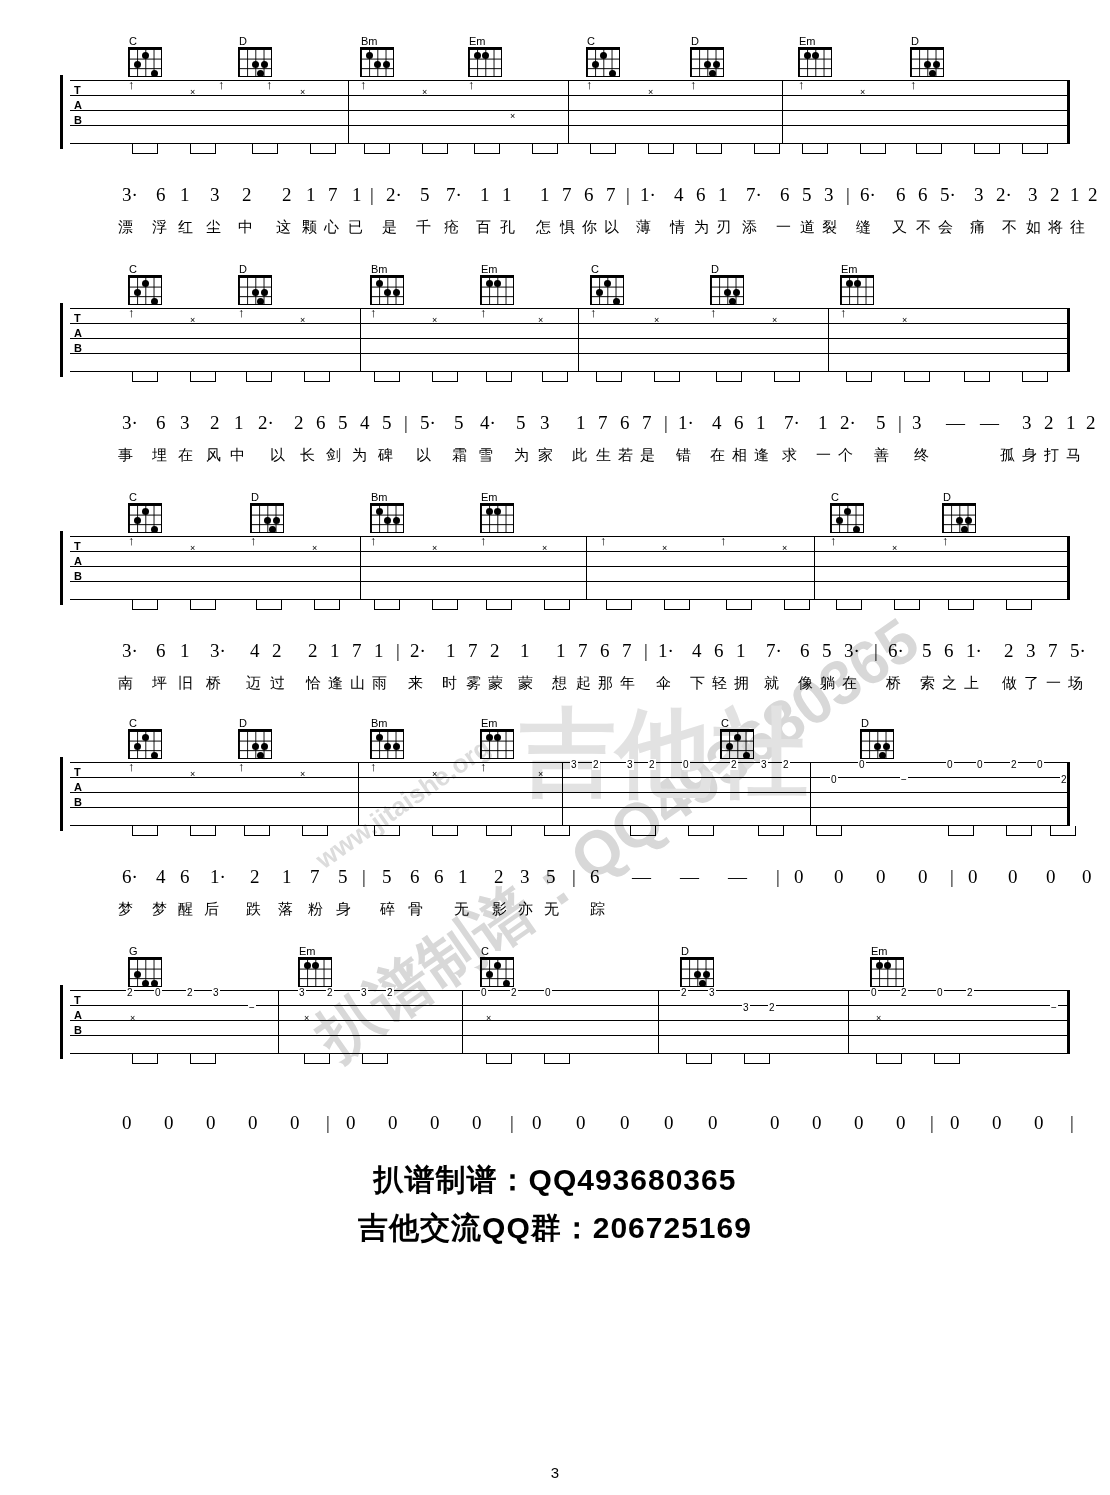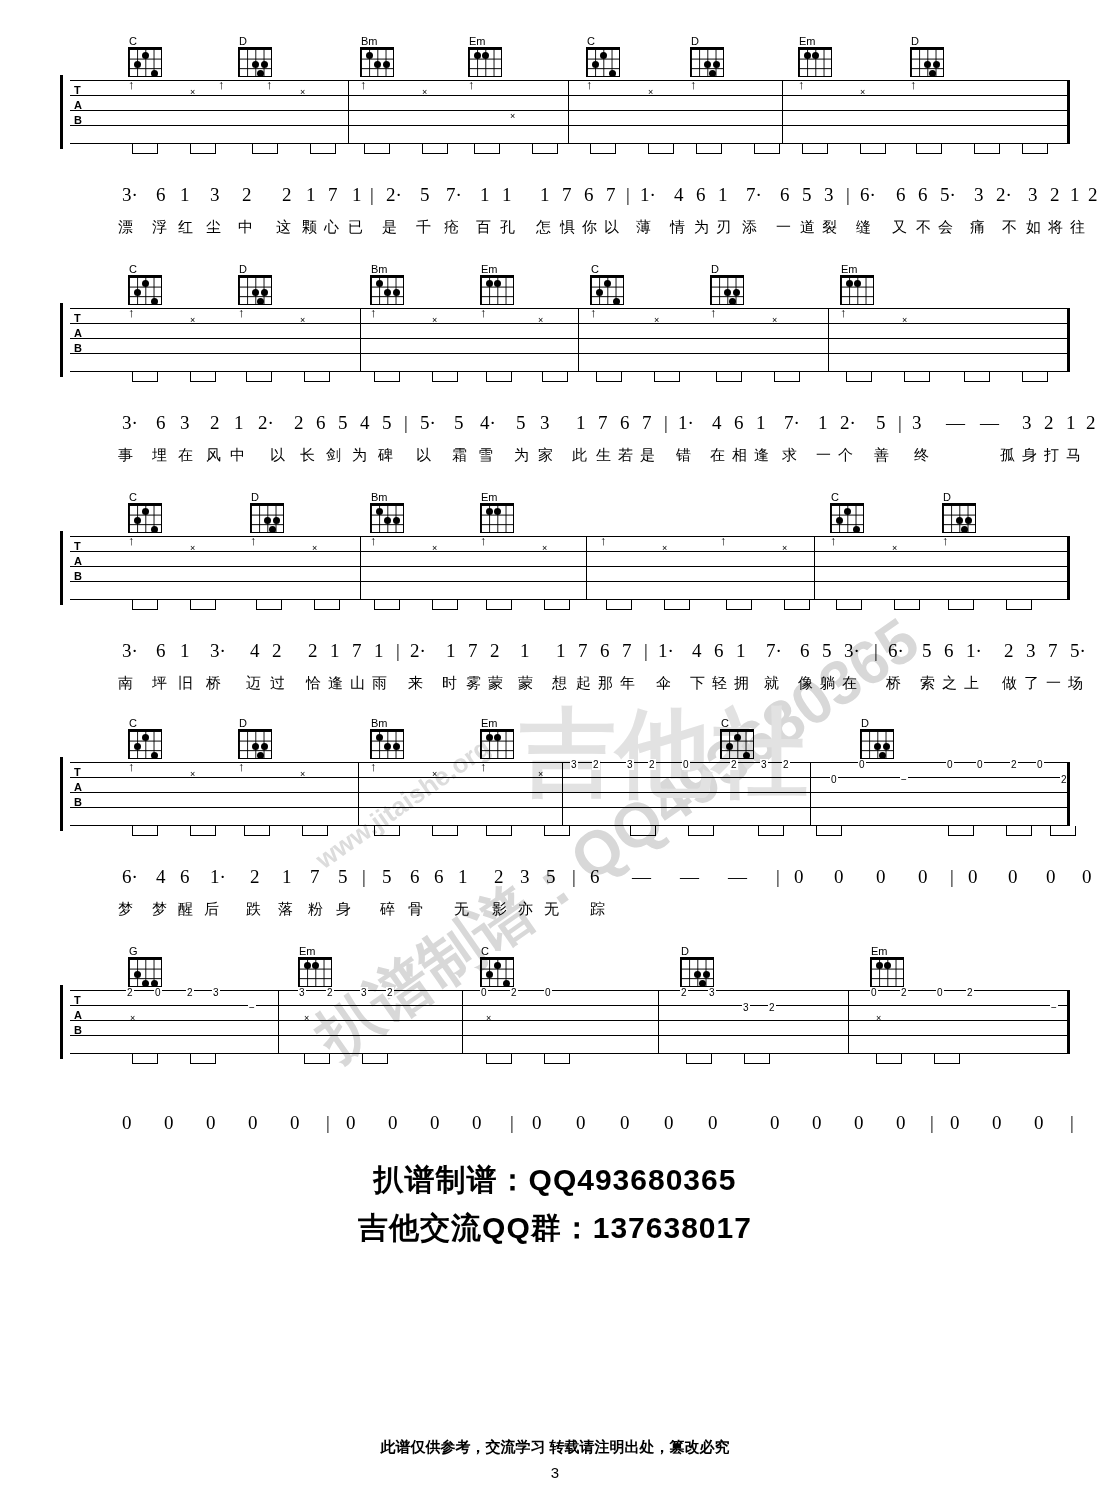--- a/index.html
+++ b/index.html
@@ -937,17 +937,16 @@
       <span class="n" style="left:826px;">0</span>
       <span class="n" style="left:860px;">|</span>
       <span class="n" style="left:880px;">0</span>
       <span class="n" style="left:922px;">0</span>
       <span class="n" style="left:964px;">0</span>
       <span class="n" style="left:1000px;">|</span>
     </div>
   </div>
 
   <div class="contact" style="top:1160px;">扒谱制谱：QQ493680365</div>
-  <div class="contact" style="top:1208px;">吉他交流QQ群：137638017</div>
-
-  <div class="footer-note" style="top:1438px;">此谱仅供参考，交流学习 转载请注明出处，篡改必究</div>
+  <div class="contact" style="top:1208px;">吉他交流QQ群：206725169</div>
+
   <div class="pagenum" style="top:1464px;">3</div>
 </div>
 
 </body></html>

